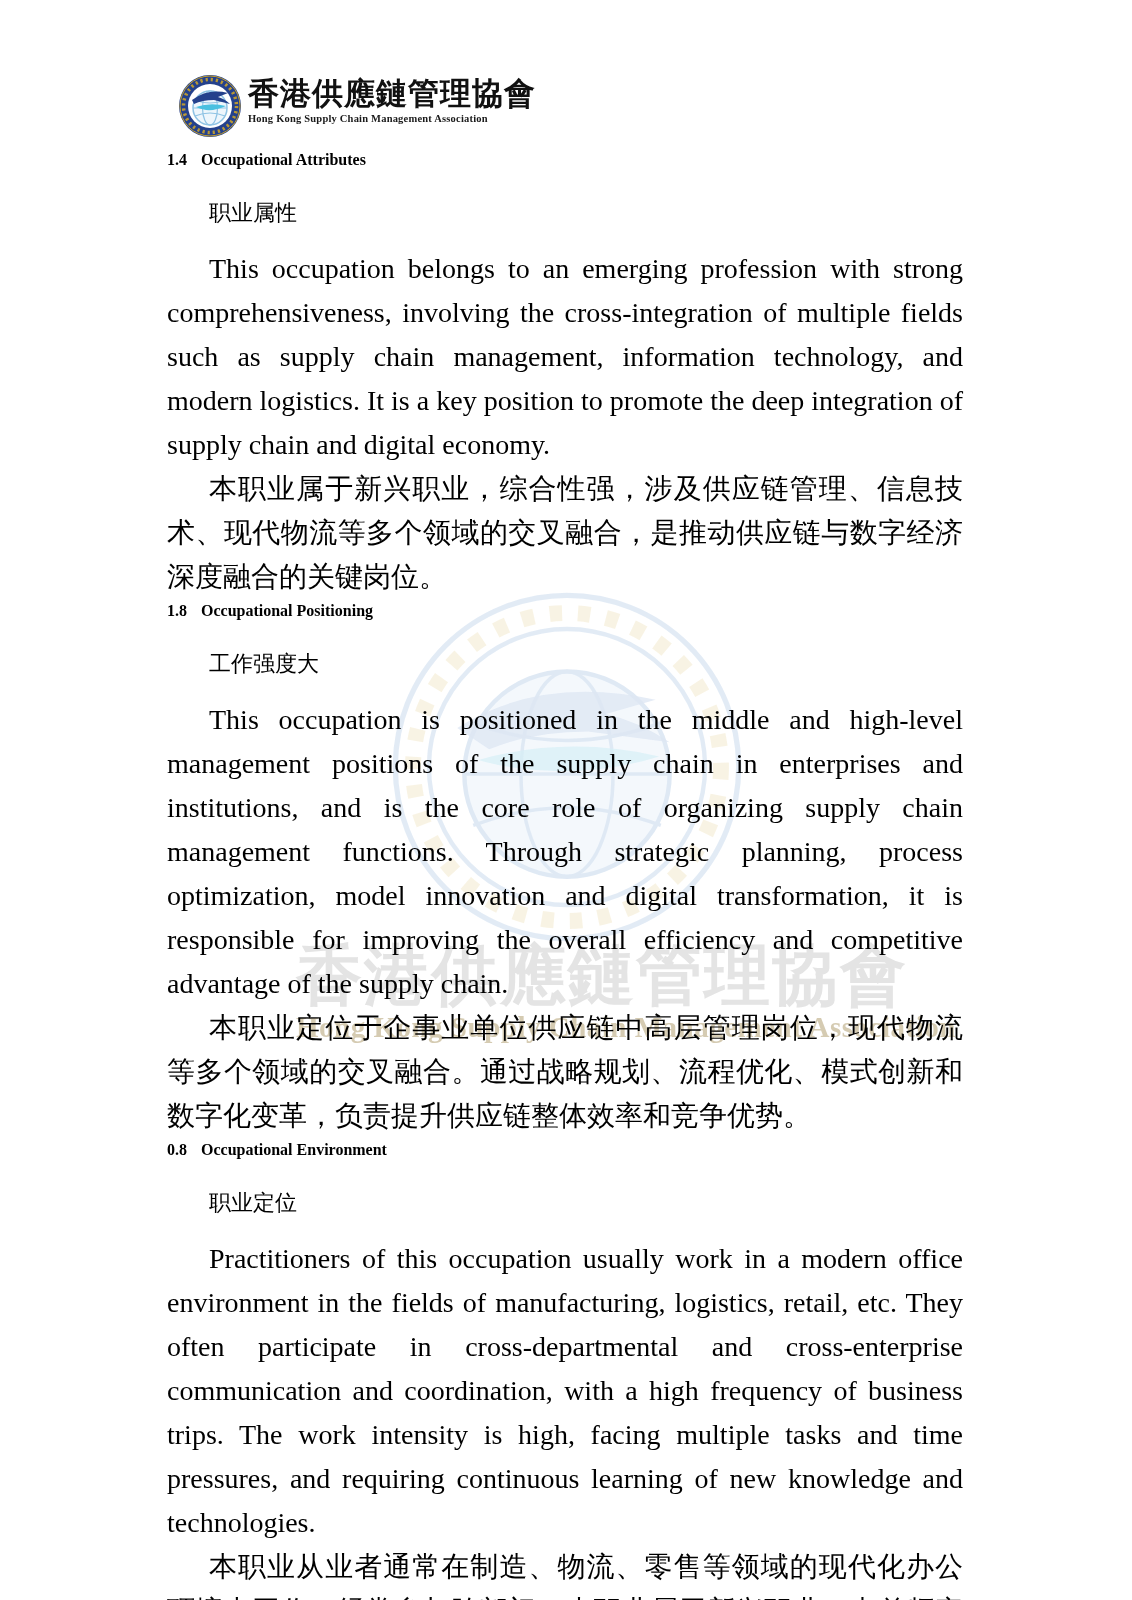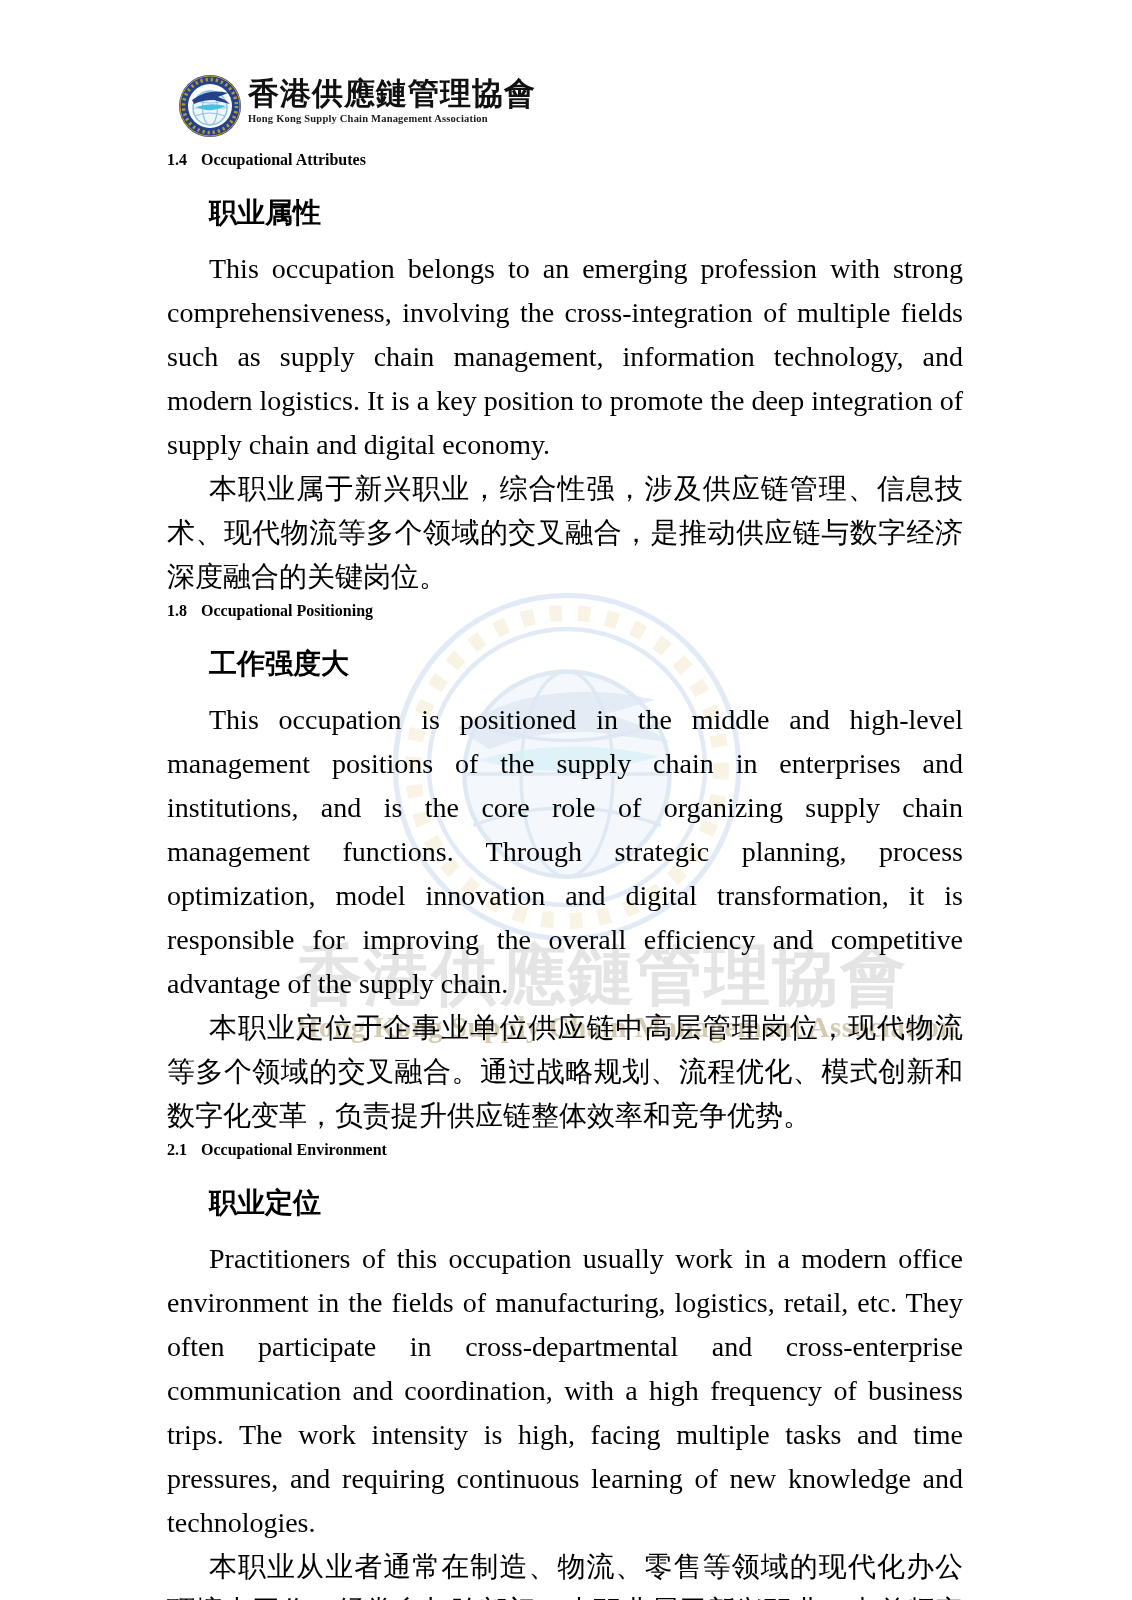--- a/index.html
+++ b/index.html
@@ -41,21 +41,21 @@
   }
   
   .doc{position:absolute;left:167px;top:148px;width:796px;z-index:1;}
   .sec-title{
     font-family:"Liberation Serif","DejaVu Serif",serif;
     font-weight:bold;font-size:16px;line-height:24px;margin:0;
   }
   .sec-title .num{margin-right:14px;}
   .sec-sub{
     font-family:"Liberation Sans","DejaVu Sans",sans-serif;
-    font-weight:bold;font-size:28px;line-height:25px;
+    font-weight:normal;font-size:22px;line-height:25px;
     margin:28px 0 0 42px;
   }
   .para{
     font-size:28px;line-height:44px;
     text-align:justify;text-indent:42px;
     margin:22px 0 0 0;
   }
   .para.zh{margin-top:0;}
   .para + .sec-title{margin-top:0;}
 </style>
@@ -115,19 +115,19 @@
   <h2 class="sec-title"><span class="num">1.4</span><span>Occupational Attributes</span></h2>
   <div class="sec-sub">职业属性</div>
   <p class="para en">This occupation belongs to an emerging profession with strong comprehensiveness, involving the cross-integration of multiple fields such as supply chain management, information technology, and modern logistics. It is a key position to promote the deep integration of supply chain and digital economy.</p>
   <p class="para zh">本职业属于新兴职业，综合性强，涉及供应链管理、信息技术、现代物流等多个领域的交叉融合，是推动供应链与数字经济深度融合的关键岗位。</p>
 
   <h2 class="sec-title"><span class="num">1.8</span><span>Occupational Positioning</span></h2>
   <div class="sec-sub">工作强度大</div>
   <p class="para en">This occupation is positioned in the middle and high-level management positions of the supply chain in enterprises and institutions, and is the core role of organizing supply chain management functions. Through strategic planning, process optimization, model innovation and digital transformation, it is responsible for improving the overall efficiency and competitive advantage of the supply chain.</p>
   <p class="para zh">本职业定位于企事业单位供应链中高层管理岗位，现代物流等多个领域的交叉融合。通过战略规划、流程优化、模式创新和数字化变革，负责提升供应链整体效率和竞争优势。</p>
 
-  <h2 class="sec-title"><span class="num">2.1</span><span>Occupational Environment</span></h2>
+  <h2 class="sec-title"><span class="num">0.8</span><span>Occupational Environment</span></h2>
   <div class="sec-sub">职业定位</div>
   <p class="para en">Practitioners of this occupation usually work in a modern office environment in the fields of manufacturing, logistics, retail, etc. They often participate in cross-departmental and cross-enterprise communication and coordination, with a high frequency of business trips. The work intensity is high, facing multiple tasks and time pressures, and requiring continuous learning of new knowledge and technologies.</p>
   <p class="para zh">本职业从业者通常在制造、物流、零售等领域的现代化办公环境中工作，经常参与跨部门、本职业属于新兴职业，出差频率高。工作强度大，面临多重任务和时间压力，需要持续学习新知识和新技术。</p>
 
 
 </div>
 
 </body></html>

